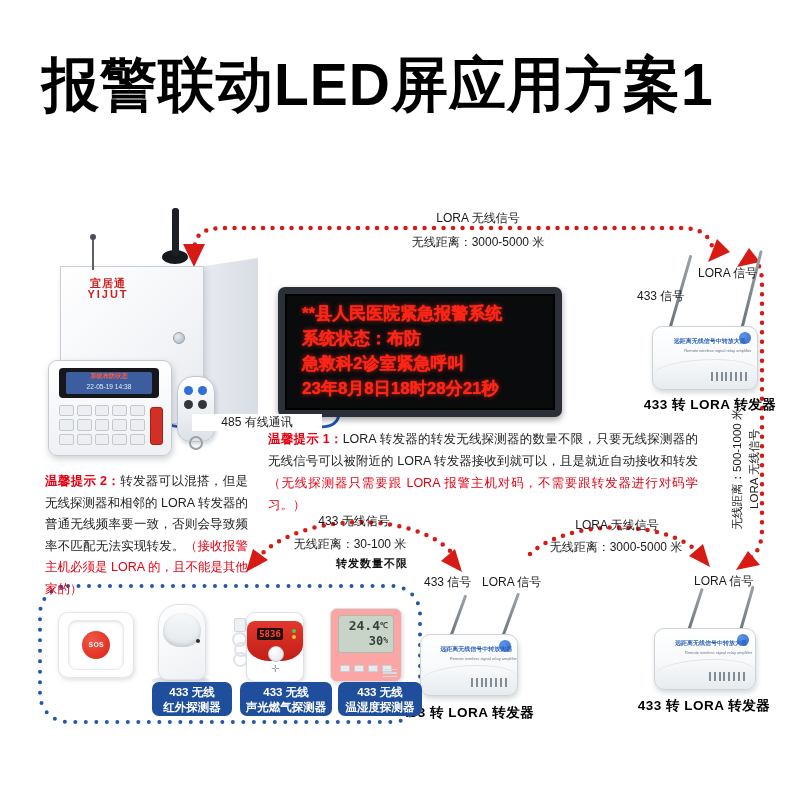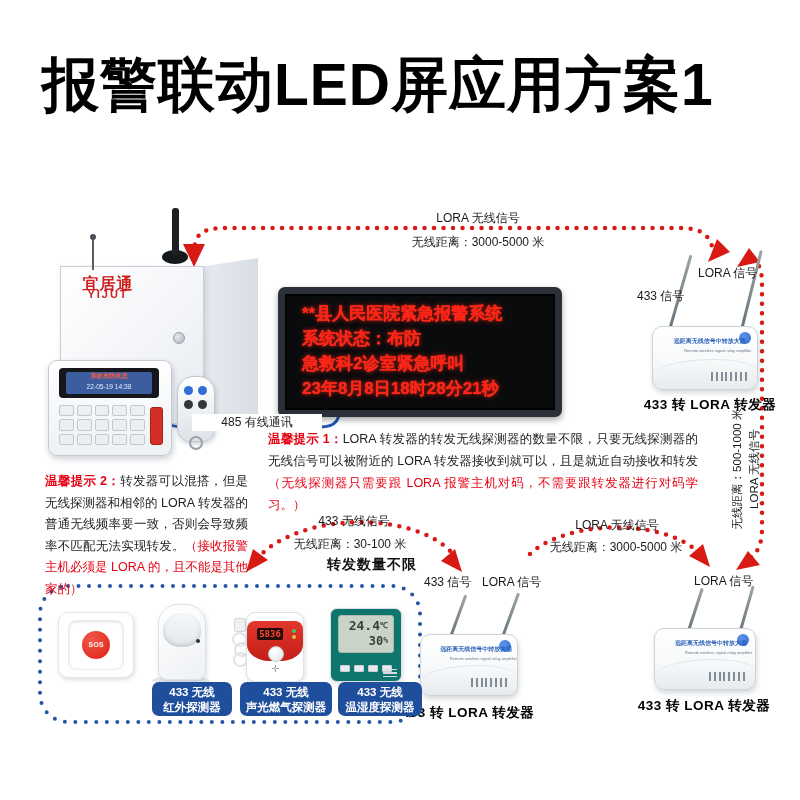--- a/index.html
+++ b/index.html
@@ -6,34 +6,34 @@
   #stage{position:relative;width:800px;height:800px;background:#fff;overflow:hidden;
          font-family:"Liberation Sans","DejaVu Sans",sans-serif;color:#111;}
   .abs{position:absolute;}
   .ctr{text-align:center;}
   
   .title{left:42px;top:46px;width:730px;font-size:57px;font-weight:900;color:#000;
          letter-spacing:1px;transform:scaleY(1.04);transform-origin:left top;white-space:nowrap;}
   
   .lbl{font-size:12px;color:#1a1a1a;}
   .cap{font-weight:bold;font-size:13.5px;color:#000;letter-spacing:.5px;}
-  .note-bold{font-weight:bold;font-size:14px;color:#111;letter-spacing:1px;}
+  .note-bold{font-weight:bold;font-size:11px;color:#111;letter-spacing:1px;}
   
   .panel-front{left:60px;top:266px;width:142px;height:156px;border:1px solid #c9ced6;
       background:linear-gradient(135deg,#ffffff 0%,#f3f5f8 55%,#e7eaef 100%);
       box-shadow:2px 3px 6px rgba(60,70,90,.18);}
   .panel-side{left:202px;top:258px;width:56px;height:168px;
       clip-path:polygon(0 5%,100% 0,100% 95%,0 100%);
       background:linear-gradient(90deg,#e8ebf0,#d8dde4);}
   .wire-ant{left:92px;top:238px;width:2px;height:32px;background:#5a5f66;}
   .wire-ant:after{content:"";position:absolute;left:-2px;top:-4px;width:6px;height:6px;border-radius:50%;background:#4a4f55;}
   .blk-ant{left:172px;top:208px;width:7px;height:48px;border-radius:3px;background:#1c1f24;}
   .blk-ant-base{left:162px;top:250px;width:26px;height:14px;border-radius:50%;background:#15181c;}
   .brand{left:78px;top:278px;width:60px;text-align:center;color:#cf1f1f;line-height:11px;}
-  .brand .cn{font-size:16px;font-weight:bold;letter-spacing:1px;}
+  .brand .cn{font-size:11px;font-weight:bold;letter-spacing:1px;}
   .brand .en{font-size:11px;font-weight:900;letter-spacing:2px;}
   .knob{left:173px;top:332px;width:10px;height:10px;border-radius:50%;
       background:radial-gradient(circle at 35% 35%,#e8ecf1,#aab2bb);border:1px solid #98a0aa;}
   
   .keypad{left:48px;top:360px;width:122px;height:94px;background:linear-gradient(#ffffff,#eef0f3);
       border:1px solid #c6cbd2;border-radius:9px;box-shadow:1px 3px 6px rgba(60,70,90,.25);}
   .kp-lcd{position:absolute;left:10px;top:7px;width:100px;height:30px;background:#15171c;border-radius:4px;}
   .kp-screen{position:absolute;left:7px;top:4px;width:86px;height:22px;background:#3d5e9e;border-radius:2px;
       text-align:center;overflow:hidden;}
   .kp-l1{font-size:10px;transform:scale(.62);transform-origin:center top;color:#ff5a45;font-weight:bold;
@@ -112,21 +112,21 @@
       text-align:center;}
   .gas-led{position:absolute;right:7px;top:8px;width:4px;height:4px;border-radius:50%;background:#37d158;box-shadow:0 6px 0 #e8c13a;}
   .gas-btn{position:absolute;left:21px;top:33px;width:14px;height:14px;border-radius:50%;
       background:radial-gradient(circle at 35% 30%,#ffffff,#dfe4e8);border:1px solid #c6ccd2;}
   .gas-grill{position:absolute;left:24px;top:52px;width:8px;height:8px;color:#9aa3ab;font-size:10px;line-height:8px;}
   .gas-cord{left:232px;top:618px;width:16px;height:44px;}
   .gas-cord i{position:absolute;width:11px;height:11px;border:2px solid #dfe3e7;border-radius:50%;display:block;}
   .gc1{left:0;top:14px;} .gc2{left:2px;top:24px;} .gc3{left:1px;top:34px;}
   .gas-plug{position:absolute;left:2px;top:0;width:10px;height:12px;background:#eef1f4;border:1px solid #d3d8dd;border-radius:2px;}
   
-  .tmp{left:330px;top:608px;width:70px;height:72px;background:#0f766e;border:1px solid #dbe0e5;border-radius:7px;
+  .tmp{left:330px;top:608px;width:70px;height:72px;background:#fca5a5;border:1px solid #dbe0e5;border-radius:7px;
       box-shadow:1px 2px 4px rgba(70,80,95,.18);}
   .tmp-lcd{position:absolute;left:7px;top:6px;right:7px;height:38px;background:#c9d4c9;border:1px solid #aeb9ae;
       border-radius:3px;color:#35423a;font-family:"DejaVu Sans Mono",monospace;font-weight:bold;text-align:right;
       padding:2px 5px 0 0;box-sizing:border-box;}
   .tmp-row1{font-size:13px;line-height:16px;}
   .tmp-row2{font-size:12px;line-height:14px;}
   .tmp-unit{font-size:8px;vertical-align:top;}
   .tmp-btns{position:absolute;left:9px;bottom:9px;width:52px;display:flex;gap:4px;}
   .tmp-btns i{display:block;width:10px;height:5px;background:#e8ebee;border:1px solid #c9cfd5;border-radius:1px;}
   .tmp-vent{position:absolute;right:4px;bottom:4px;width:14px;height:10px;

